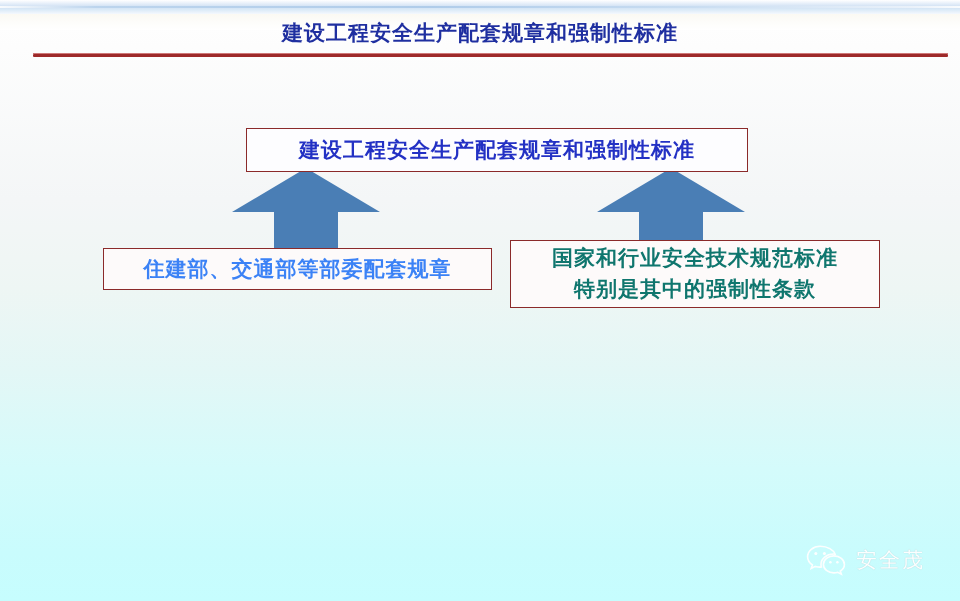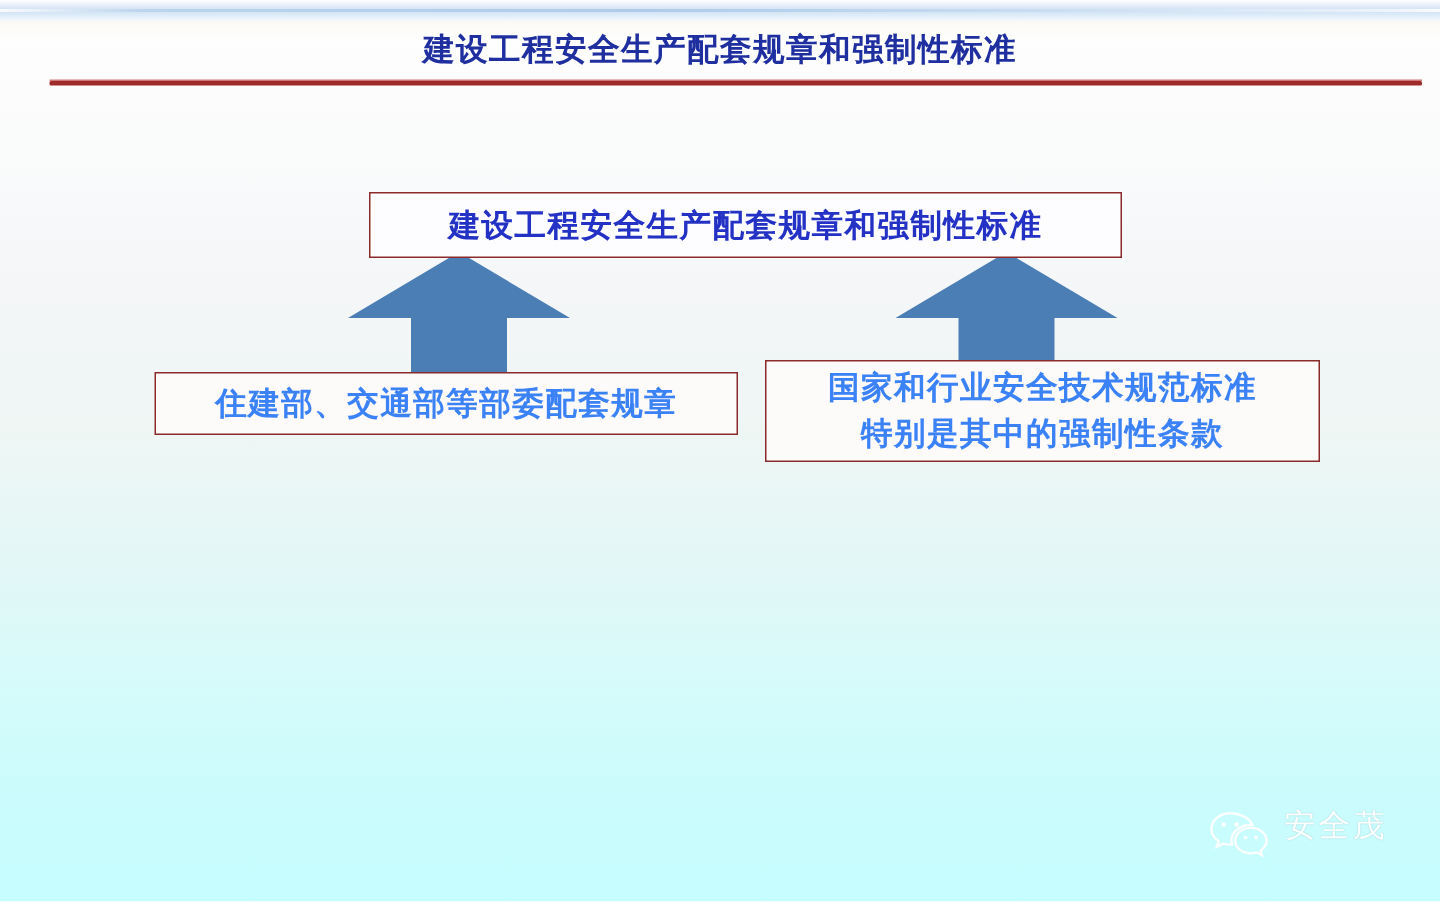--- a/index.html
+++ b/index.html
@@ -136,39 +136,40 @@
     letter-spacing: 1px;
     background: #fdfafa;
   }
 
   .box-right {
     left: 510px;
     top: 240px;
     width: 370px;
     height: 68px;
     font-size: 21px;
-    color: #3b82f6;
+    color: #0f766e;
     line-height: 31px;
     letter-spacing: 1px;
     background: #fdfafa;
   }
 
   
   .arrow {
     position: absolute;
   }
 
   
   .watermark {
     position: absolute;
     left: 806px;
     top: 540px;
     width: 148px;
     height: 40px;
     display: flex;
+    align-items: center;
     gap: 10px;
     opacity: .95;
   }
   .wm-text {
     font-size: 21px;
     color: #ffffff;
     font-family: "DejaVu Sans", "Liberation Sans", sans-serif;
     letter-spacing: 2px;
     text-shadow: 0 0 1px rgba(120,160,165,.55);
     line-height: 1;

